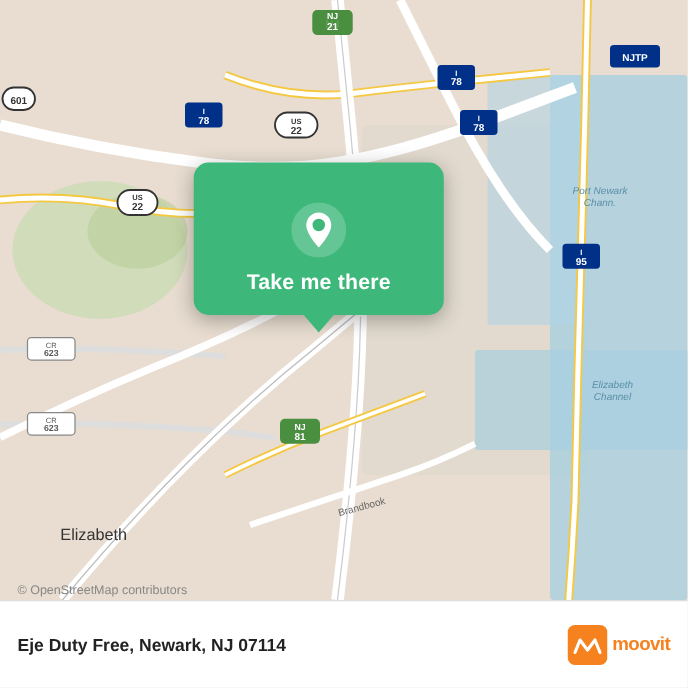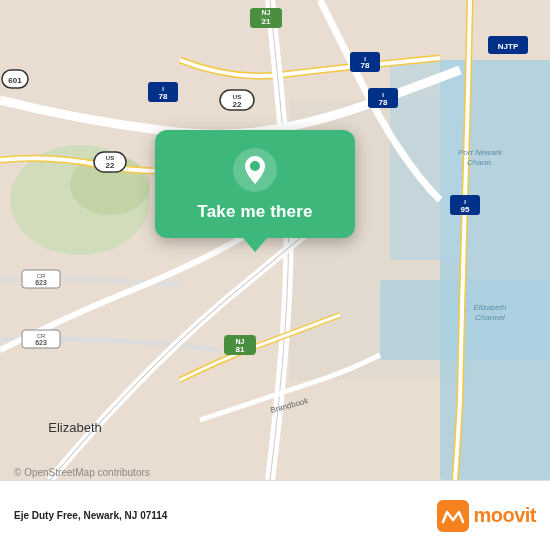--- a/index.html
+++ b/index.html
@@ -32,21 +32,21 @@
     #popup-card {
       position: absolute;
       top: 130px;
       left: 155px;
       width: 200px;
       background: #3db87a;
       border-radius: 12px;
       display: flex;
       flex-direction: column;
       align-items: center;
-      padding: 18px 20px 16px 20px;
+      padding: 32px 20px 16px 20px;
       box-shadow: 0 4px 16px rgba(0,0,0,0.3);
       z-index: 10;
     }
 
     #popup-card::after {
       content: '';
       position: absolute;
       bottom: -14px;
       left: 50%;
       transform: translateX(-50%);
@@ -85,39 +85,39 @@
       padding: 0 14px 0 14px;
       border-top: 1px solid #ddd;
       position: relative;
     }
 
     #footer-text {
       flex: 1;
     }
 
     #footer-title {
-      font-size: 10px;
+      font-size: 14px;
       font-weight: 700;
       color: #222;
     }
 
     #moovit-logo {
       display: flex;
       align-items: center;
       gap: 4px;
       flex-shrink: 0;
     }
 
     #moovit-icon {
       width: 32px;
       height: 32px;
     }
 
     #moovit-text {
-      font-size: 20px;
+      font-size: 15px;
       font-weight: 700;
       color: #f5821f;
       letter-spacing: -0.5px;
     }
 
     #osm-attribution {
       position: absolute;
       bottom: 2px;
       left: 14px;
       font-size: 10px;

